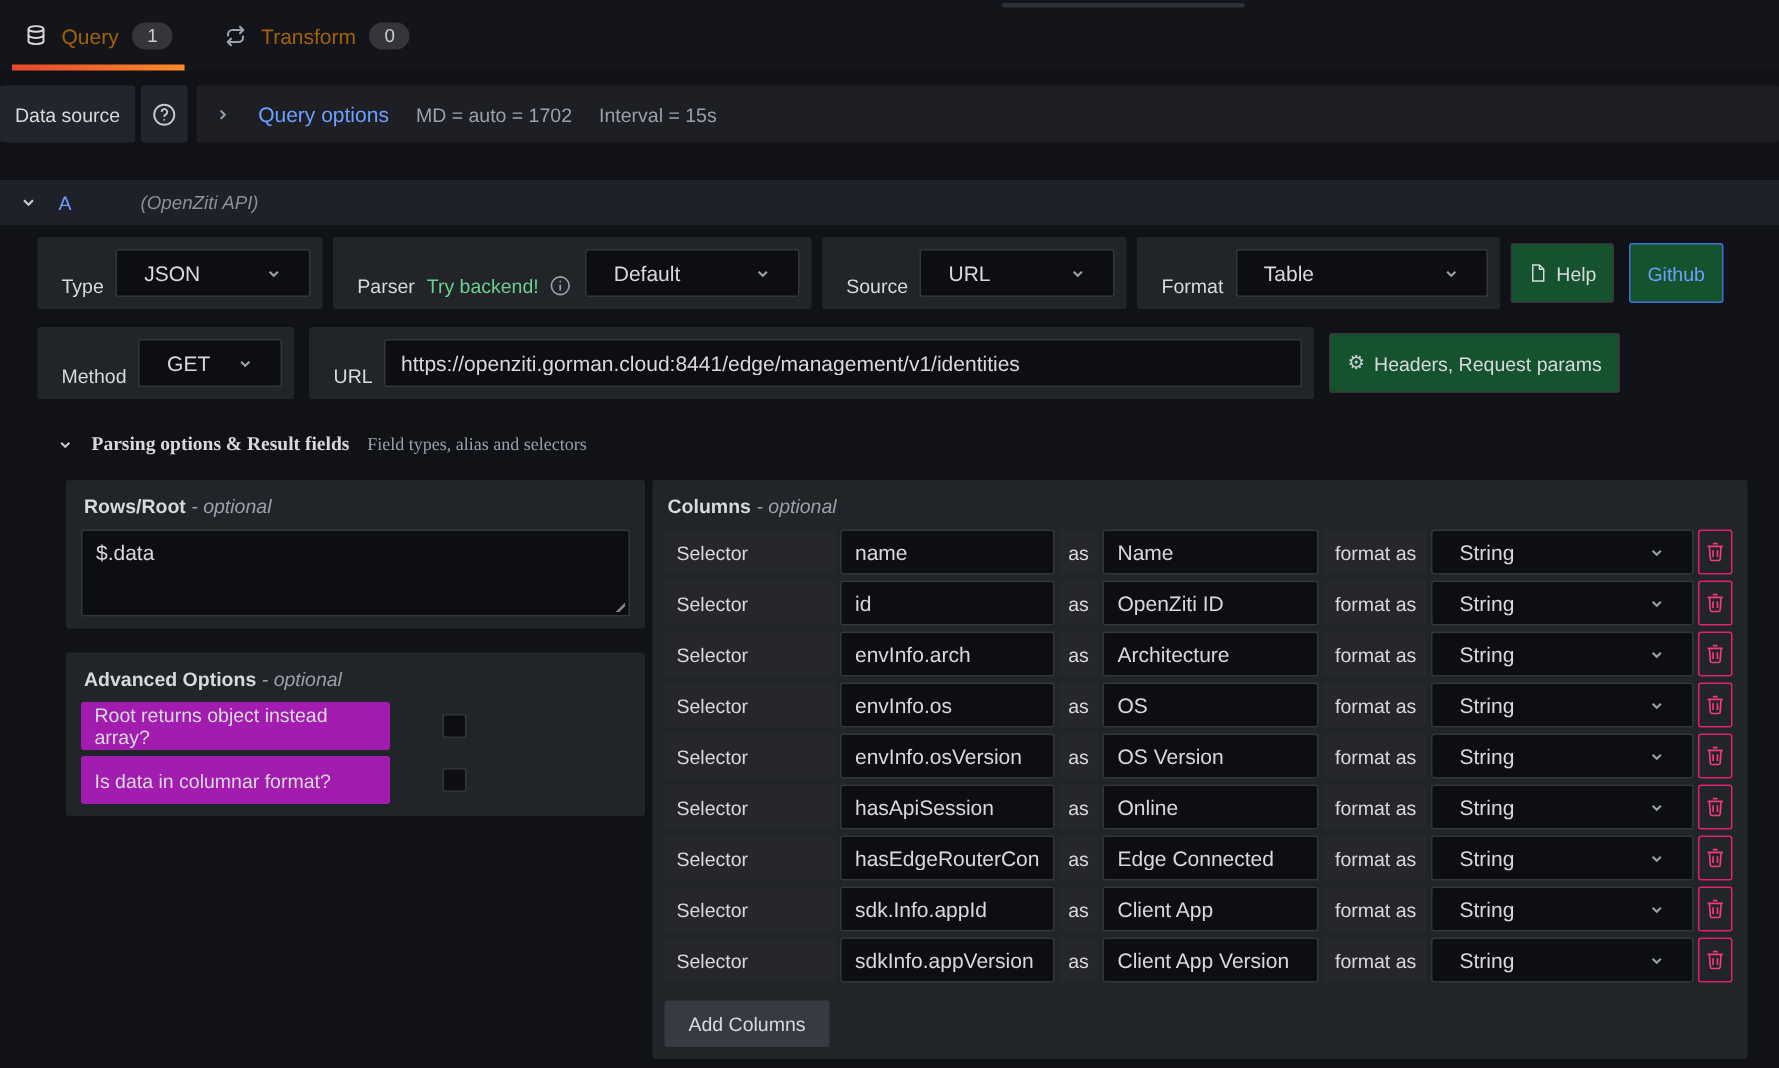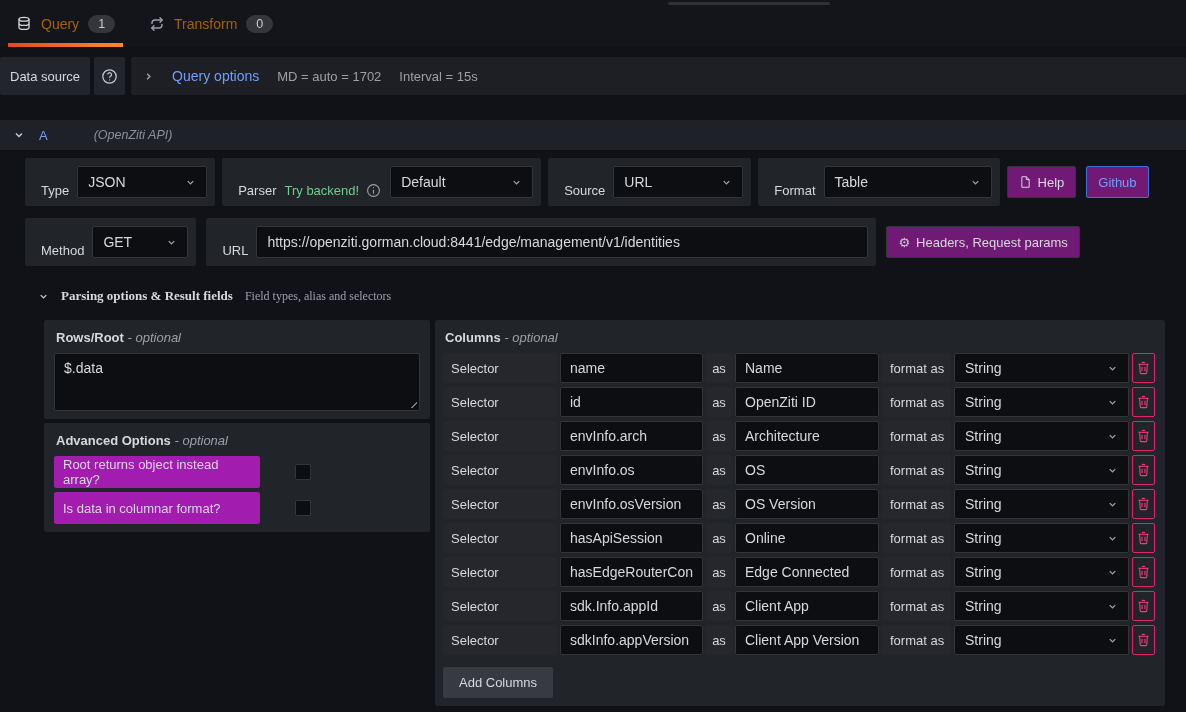--- a/index.html
+++ b/index.html
@@ -46,40 +46,40 @@
   .refid { color:#6e9fff; font-size:13px; font-weight:500; margin-right:32px; cursor:pointer; }
   .ds-hint { color:#8e9097; font-style:italic; font-size:12.5px; }
 
   
   .editor { margin:8px 21px 0 25px; }
   .field-row { display:flex; align-items:stretch; margin-bottom:12px; }
   .fieldblock { background:#212428; border-radius:2px; padding:8px; display:flex; align-items:flex-end;
     margin-right:7px; height:48px; }
   .fb-label { padding:0 8px; font-size:13px; font-weight:500; white-space:nowrap; }
   .select { background:#0d0e12; border:1px solid #34353a; border-radius:2px; height:32px;
-    display:flex; align-items:center; justify-content:space-between; padding:0 10px; font-size:14px;
+    display:flex; align-items:center; justify-content:space-between; padding:0 18px; font-size:14px;
     color:#d8d9dd; cursor:pointer; }
   .chev { color:#9da0a8; display:inline-flex; }
   .green { color:#6ccf8e; font-weight:500; margin-right:7px; white-space:nowrap; }
-  .btn { height:32px; border:1px solid #34353a; background:#701a75; color:#d8d9dd; font-size:13px;
+  .btn { height:40px; border:1px solid #34353a; background:#14532d; color:#d8d9dd; font-size:13px;
     font-weight:500; border-radius:2px; display:flex; align-items:center; gap:6px; padding:0 11px;
     font-family:"Liberation Sans",sans-serif; cursor:pointer; }
   .btn.github { border-color:#3d71d9; color:#6e9fff; }
   .row-right { margin-left:auto; align-self:center; display:flex; gap:10px; margin-right:68px; }
   .text-input { background:#0d0e12; border:1px solid #34353a; border-radius:2px; height:32px;
     padding:0 10px; font-size:14px; color:#d8d9dd; font-family:"Liberation Sans",sans-serif; }
   .gear { font-family:"DejaVu Sans",sans-serif; font-size:13px; color:#c9cbd1; }
 
   
   .section-header { display:flex; align-items:center; gap:12px; margin:22px 0 0 13px; cursor:pointer;font-family:Liberation Serif, serif; }
   .section-title { font-size:13px; font-weight:700; }
   .section-sub { font-size:12px; color:#9da0a8; }
 
   .panels { display:flex; gap:5px; margin-top:16px; align-items:flex-start; }
-  .left-col { width:405px; display:flex; flex-direction:column; gap:4px;padding-left:19px; }
+  .left-col { width:405px; display:flex; flex-direction:column; gap:16px;padding-left:19px; }
   .panel { background:#212428; border-radius:2px; padding:8px 10px; }
   .panel-title { font-size:13px; margin:2px 0 8px 2px; }
   .bold { font-weight:700; }
   .opt { font-style:italic; color:#9da0a8; font-weight:400; }
   .ta-wrap { position:relative; }
   textarea.rows-root { width:100%; height:58px; background:#0d0e12; border:1px solid #34353a;
     border-radius:2px; color:#d8d9dd; font-size:14px; font-family:"Liberation Sans",sans-serif;
     padding:6px 9px; resize:none; display:block; }
   .resize-corner { position:absolute; right:3px; bottom:3px; width:9px; height:9px;
     background:repeating-linear-gradient(-45deg, transparent 0 3px, #7a7c82 3px 4.5px);

